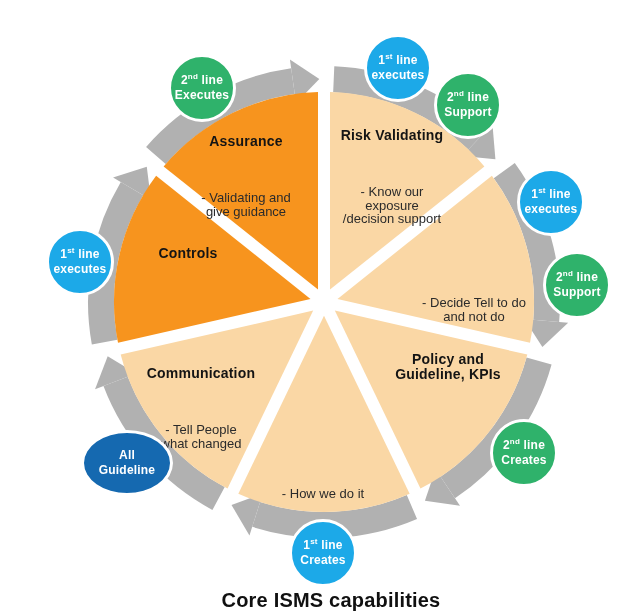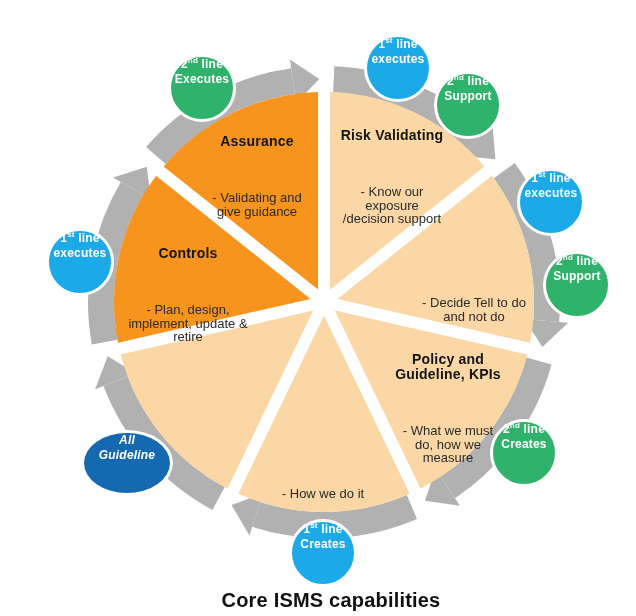--- a/index.html
+++ b/index.html
@@ -13,27 +13,27 @@
   .seg-title {
     font-weight:bold; font-size:14px; line-height:15px; color:#141414;
     white-space:pre-line; margin-bottom:6px; letter-spacing:.2px;
   }
   .seg-body {
     font-size:13px; line-height:13.5px; color:#2b2b2b; white-space:pre-line;margin-top:42px;
   }
   .badge {
     position:absolute; border-radius:50%; box-sizing:border-box;
     border:3px solid #ffffff; color:#ffffff;
-    display:flex; flex-direction:column; align-items:center; 
+    display:flex; flex-direction:column; align-items:center; justify-content:center;
     text-align:center; font-weight:bold; font-size:12px; line-height:15px;
     letter-spacing:.2px;
   }
   .badge sup { font-size:8px; line-height:0; }
   .badge-circle { width:68px; height:68px; }
-  .badge-ellipse { width:92px; height:66px;font-style:italic; }
+  .badge-ellipse { width:92px; height:66px; }
   .main-title {
     position:absolute; left:21px; top:589px; width:620px; text-align:center;
     font-weight:bold; font-size:20px; color:#101010; letter-spacing:.2px;
   }
 </style>
 </head>
 <body>
 
 <div class="canvas">
 
@@ -67,34 +67,33 @@
 exposure
 /decision support</div>
   </div>
   <div class="seg-label" style="left:394px; top:254px; width:160px;">
     <div class="seg-body">- Decide Tell to do
 and not do</div>
   </div>
   <div class="seg-label" style="left:373px; top:352px; width:150px;">
     <div class="seg-title">Policy and
 Guideline, KPIs</div>
-    <div class="seg-body">- What we must
-do, how we
-measure</div>
   </div>
   <div class="seg-label" style="left:253px; top:445px; width:140px;">
     <div class="seg-body">- How we do it</div>
   </div>
+  <div class="seg-label" style="left:121px; top:366px; width:160px;">
+    <div class="seg-title">Communication</div>
+    <div class="seg-body">- Tell People
+what changed</div>
+  </div>
   <div class="seg-label" style="left:103px; top:246px; width:170px;">
     <div class="seg-title">Controls</div>
-    <div class="seg-body">- Plan, design,
-implement, update &amp;
-retire</div>
   </div>
-  <div class="seg-label" style="left:182px; top:134px; width:150px;">
+  <div class="seg-label" style="left:171px; top:134px; width:150px;">
     <div class="seg-title">Assurance</div>
     <div class="seg-body">- Validating and
 give guidance</div>
   </div>
 
   <div class="badge badge-circle" style="left: 168px; top: 54px; background: rgb(47, 178, 107);">
     <div><span>2</span><sup>nd</sup><span> line</span></div>
     <div>Executes</div>
   </div>
   <div class="badge badge-circle" style="left: 364px; top: 34px; background: rgb(28, 169, 232);">

